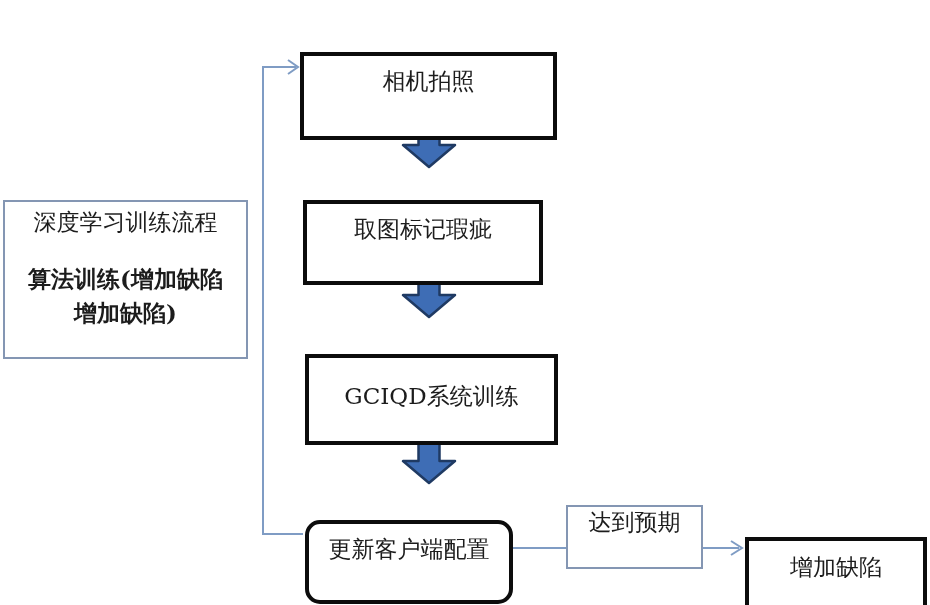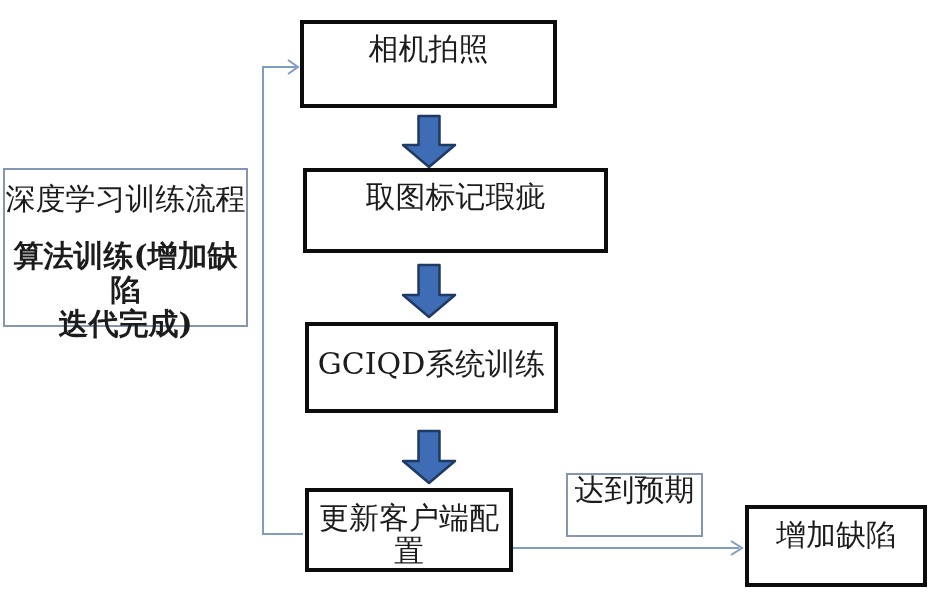--- a/index.html
+++ b/index.html
@@ -19,34 +19,35 @@
     font-family:"DejaVu Serif","Liberation Serif",serif;
     color:var(--text);
     overflow:hidden;
   }
   #connectors{position:absolute;left:0;top:0;width:930px;height:605px;pointer-events:none;}
   .node{
     position:absolute;
     box-sizing:border-box;
     background:var(--bg);
     text-align:center;
-    font-size:30px;
+    font-size:23px;
     line-height:30px;
+    margin-top:32px;
   }
   .node.thick{border:4px solid var(--thick-border);}
   .node.thin{border:2px solid var(--thin-border);}
   .blockarrow{fill:var(--arrow-fill);stroke:var(--arrow-stroke);stroke-width:2.5;stroke-linejoin:round;}
   .conn{stroke:var(--connector);stroke-width:2;fill:none;}
   .box-camera {left:300px;top:20px; width:257px;height:88px; padding-top:10px;}
-  .box-mark   {left:303px;top:168px;width:305px;height:85px; padding-top:10px;}
+  .box-mark   {left:303px;top:168px;width:240px;height:85px; padding-top:10px;}
   .box-train  {left:305px;top:322px;width:253px;height:91px; padding-top:23px;}
-  .box-update {left:305px;top:488px;width:208px;height:84px;padding-top:9px;line-height:33px;}
+  .box-update {left:305px;top:488px;width:208px;height:84px;padding-top:9px;line-height:33px;border-radius:15px;}
   .box-done   {left:745px;top:505px;width:182px;height:82px; padding-top:11px;}
   .box-expect {left:566px;top:473px;width:137px;height:64px; padding-top:0;}
-  .box-note   {left:3px;  top:168px;width:245px;height:159px;padding-top:12px;line-height:34px;}
+  .box-note   {left:3px;  top:168px;width:245px;height:159px;padding-top:3px;line-height:34px;}
   .note-body{margin-top:23px;font-weight:bold;}
 </style>
 </head>
 <body>
 
 <div id="stage">
 
   <svg id="connectors" viewBox="0 0 930 605" xmlns="http://www.w3.org/2000/svg">
 
     <polygon class="blockarrow" points="418.5,116 439.5,116 439.5,145 455,145 429,167 403,145 418.5,145"></polygon>
@@ -81,17 +82,17 @@
   </div>
 
   <div class="node thick box-done">
     <span>增加缺陷</span>
   </div>
 
   <div class="node thin box-note">
     <div>深度学习训练流程</div>
     <div class="note-body">
       <div>算法训练(增加缺陷</div>
-      <div>迭代完成)</div>
+      <div>增加缺陷)</div>
     </div>
   </div>
 
 </div>
 
 </body></html>

